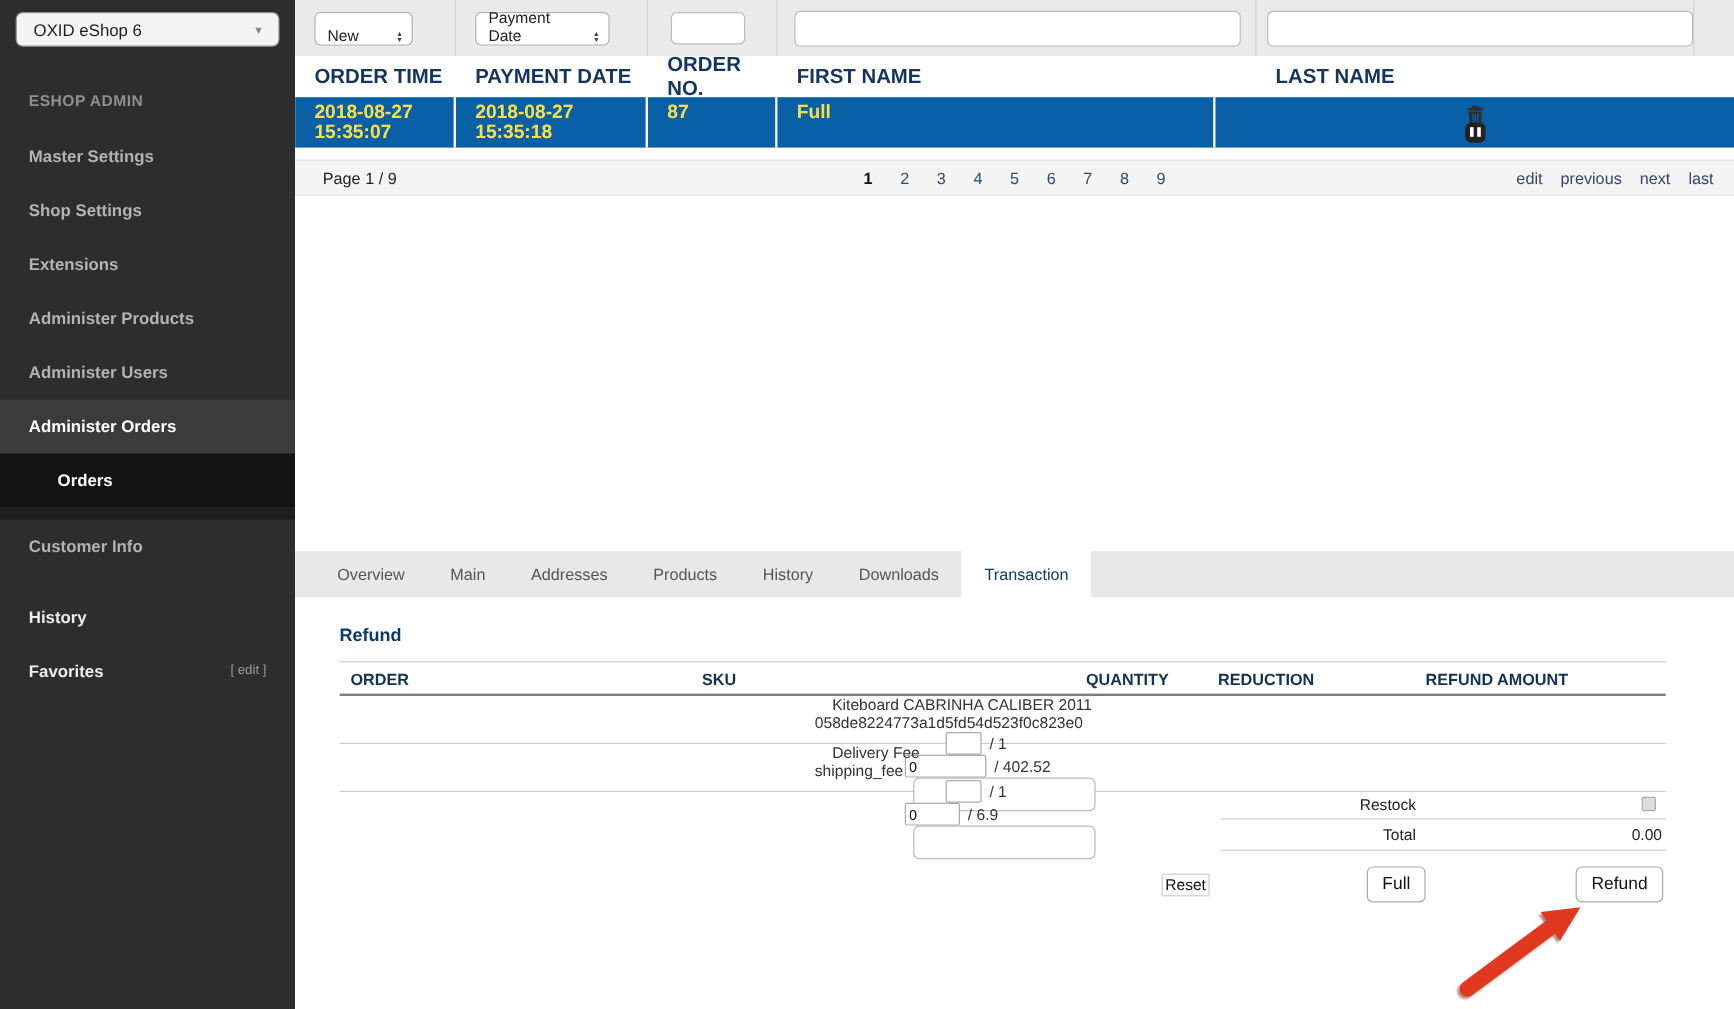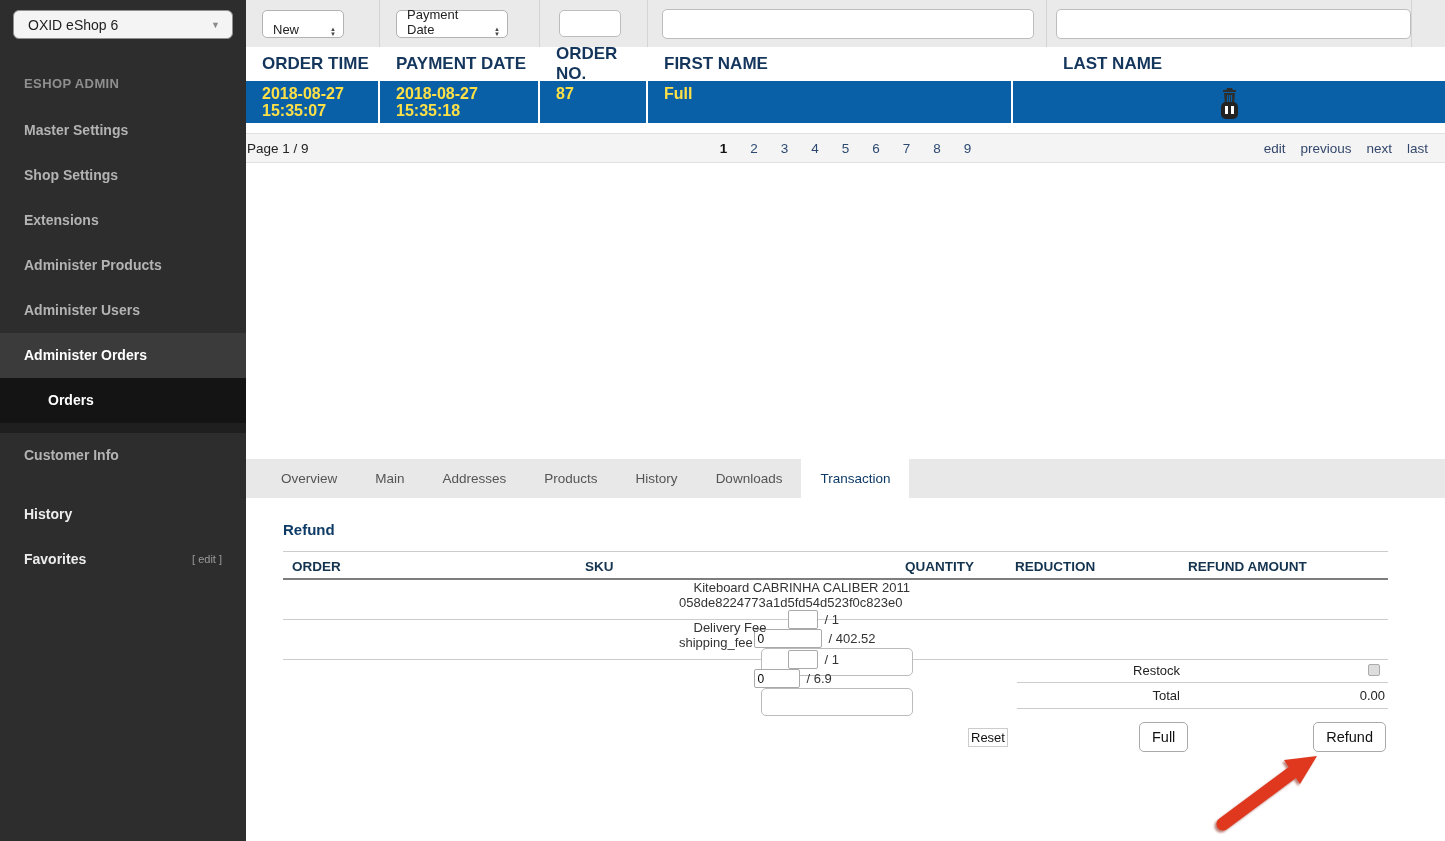--- a/index.html
+++ b/index.html
@@ -66,21 +66,21 @@
   .data-row .actions { display:flex; flex-direction:column; align-items:center; justify-content:center;
     padding:2px 0 0 0; border-right:none; }
   .pause-btn { width:17px; height:17px; background:#232323; border-radius:5px; display:flex;
     align-items:center; justify-content:center; gap:3px; margin-top:-3px; cursor:pointer; }
   .pause-btn i { display:block; width:3px; height:8px; background:#fff; }
 
   .pagination {
     margin-top:10px; height:30px; background:#f4f4f4; border-top:1px solid #e0e0e0;
     border-bottom:1px solid #e0e0e0; display:flex; align-items:center; position:relative; font-size:13.5px;
   }
-  .page-label { padding-left:1px; color:#222; }
+  .page-label { padding-left:23px; color:#222; }
   .pages { position:absolute; left:50%; transform:translateX(-50%); display:flex; gap:23px; }
   .pages span { color:#2c4a71; cursor:pointer; }
   .pages .current { color:#111; font-weight:bold; }
   .pager-nav { margin-left:auto; display:flex; gap:15px; padding-right:17px; }
   .pager-nav span { color:#33476b; cursor:pointer; }
 
   .void { height:296px; background:#fff; }
 
   .tab-bar { height:39px; background:#e8e8e8; display:flex; padding-left:16px; }
   .tab { line-height:39px; padding:0 19px; font-size:13.5px; color:#555; cursor:pointer; }

